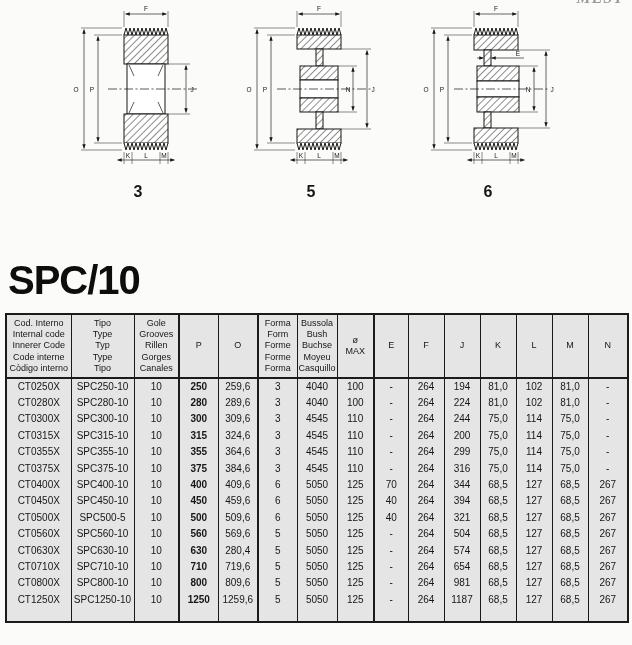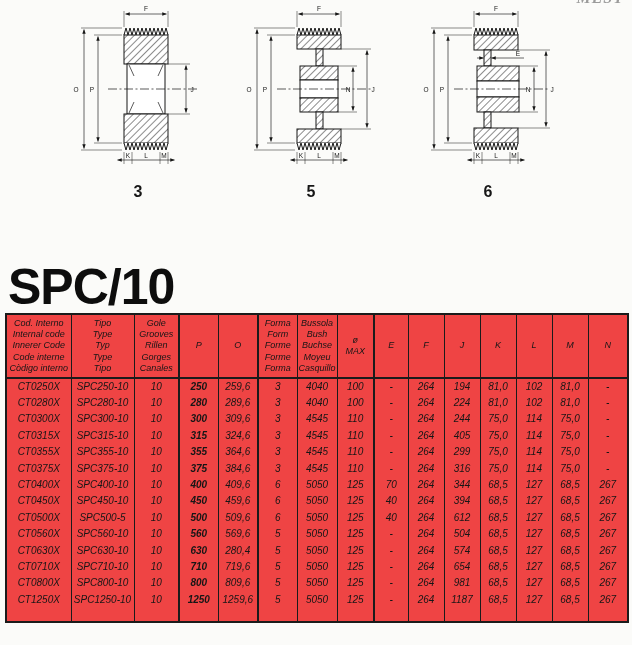--- a/index.html
+++ b/index.html
@@ -12,25 +12,25 @@
   .logo-clip span { display:block; margin-top:-11px; text-align:right;
     font:bold italic 16px "Liberation Serif", serif; color:#9b9b9b; letter-spacing:1px; }
 
   
   figure { position:absolute; top:2px; width:140px; }
   figure.f3 { left:68px; } figure.f5 { left:241px; } figure.f6 { left:418px; }
   figcaption { text-align:center; font-size:16px; font-weight:bold; margin-top:5px; }
   svg text { font:6.5px "Liberation Sans", sans-serif; fill:#161616; stroke:none; }
 
   
-  .title { position:absolute; left:8px; top:258px; font-size:50px; font-weight:bold; letter-spacing:-1px; color:#0d0d0d; }
+  .title { position:absolute; left:8px; top:258px; font-size:40px; font-weight:bold; letter-spacing:-1px; color:#0d0d0d; }
 
   
   table { position:absolute; left:5px; top:313px; width:622px; border-collapse:collapse; table-layout:fixed;
-          border:2px solid #1b1b1b; background:#ef4444;font-style:italic; }
+          border:2px solid #1b1b1b; background:#e5e5e5; }
   th, td { border-left:1px solid #1b1b1b; text-align:center; vertical-align:middle; overflow:hidden; }
   th:nth-child(4), td:nth-child(4),
   th:nth-child(6), td:nth-child(6),
   th:nth-child(9), td:nth-child(9) { border-left-width:2px; }
   thead th { border-bottom:2.5px solid #1b1b1b; font-size:9px; font-weight:normal; line-height:11.2px;
              white-space:pre-line; padding:3px 0; height:64px; }
   tbody td { font-size:10px; height:16.4px; padding:0 1px; white-space:nowrap; }
   tbody td:nth-child(4) { font-weight:bold; }
   tbody tr.spacer-row td { height:15px; }
 </style>
@@ -290,21 +290,21 @@
           <td>CT0315X</td>
           <td>SPC315-10</td>
           <td>10</td>
           <td>315</td>
           <td>324,6</td>
           <td>3</td>
           <td>4545</td>
           <td>110</td>
           <td>-</td>
           <td>264</td>
-          <td>405</td>
+          <td>200</td>
           <td>75,0</td>
           <td>114</td>
           <td>75,0</td>
           <td>-</td>
         </tr>
         <tr>
           <td>CT0355X</td>
           <td>SPC355-10</td>
           <td>10</td>
           <td>355</td>
@@ -375,21 +375,21 @@
           <td>CT0500X</td>
           <td>SPC500-5</td>
           <td>10</td>
           <td>500</td>
           <td>509,6</td>
           <td>6</td>
           <td>5050</td>
           <td>125</td>
           <td>40</td>
           <td>264</td>
-          <td>612</td>
+          <td>321</td>
           <td>68,5</td>
           <td>127</td>
           <td>68,5</td>
           <td>267</td>
         </tr>
         <tr>
           <td>CT0560X</td>
           <td>SPC560-10</td>
           <td>10</td>
           <td>560</td>

